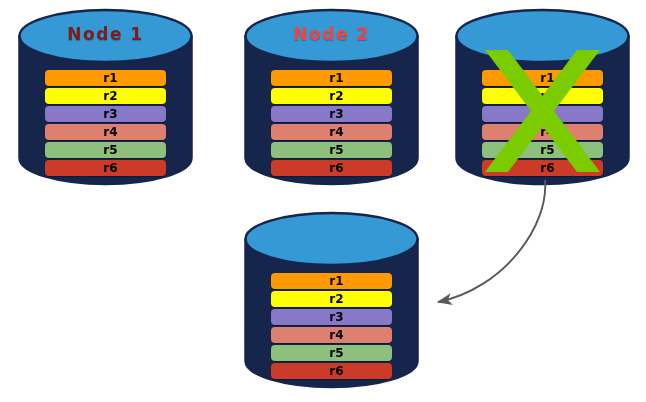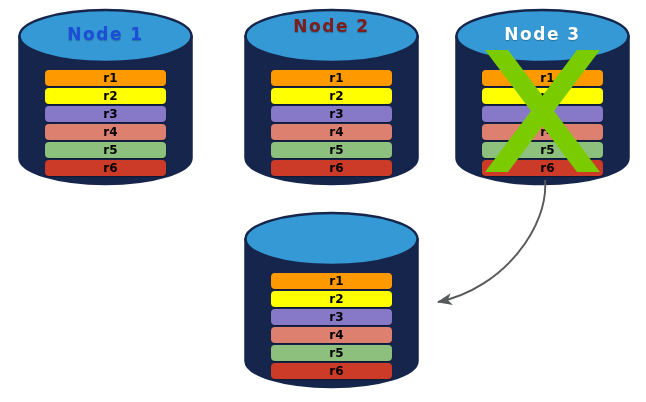--- a/index.html
+++ b/index.html
@@ -78,21 +78,21 @@
 <body>
 
 <div id="stage">
 
   <div id="nodes-root">
       <div class="node" style="left: 18px; top: 8px; width: 175px; height: 178px;">
         <svg class="node-svg" width="175" height="178" viewBox="0 0 175 178">
           <path d="M 1.5,28 L 1.5,150 A 86,26 0 0 0 173.5,150 L 173.5,28 Z" fill="#16254C" stroke="#16254C" stroke-width="2.5" stroke-linejoin="round"></path>
           <ellipse cx="87.5" cy="28" rx="86" ry="26" fill="#3499D4" stroke="#16254C" stroke-width="2.5"></ellipse>
         </svg>
-        <div class="node-title" style="top: 16px; font-size: 17px; color: #1d4ed8;">Node 1</div>
+        <div class="node-title" style="top: 16px; font-size: 17px; color: #7f1d1d;">Node 1</div>
         <div class="rows" style="top: 62px; padding-left: 27px; padding-right: 27px; box-sizing: border-box;">
           <div class="row-bar" style="background: rgb(255, 153, 0); height: 16px; margin-bottom: 2px; font-size: 12px; color: rgb(0, 0, 0);">
             <span>r1</span>
           </div>
           <div class="row-bar" style="background: rgb(255, 255, 0); height: 16px; margin-bottom: 2px; font-size: 12px; color: rgb(0, 0, 0);">
             <span>r2</span>
           </div>
           <div class="row-bar" style="background: rgb(136, 120, 200); height: 16px; margin-bottom: 2px; font-size: 12px; color: rgb(0, 0, 0);">
             <span>r3</span>
           </div>
@@ -105,21 +105,21 @@
           <div class="row-bar" style="background: rgb(204, 58, 40); height: 16px; margin-bottom: 0px; font-size: 12px; color: rgb(0, 0, 0);">
             <span>r6</span>
           </div>
         </div>
       </div>
       <div class="node" style="left: 244px; top: 8px; width: 175px; height: 178px;">
         <svg class="node-svg" width="175" height="178" viewBox="0 0 175 178">
           <path d="M 1.5,28 L 1.5,150 A 86,26 0 0 0 173.5,150 L 173.5,28 Z" fill="#16254C" stroke="#16254C" stroke-width="2.5" stroke-linejoin="round"></path>
           <ellipse cx="87.5" cy="28" rx="86" ry="26" fill="#3499D4" stroke="#16254C" stroke-width="2.5"></ellipse>
         </svg>
-        <div class="node-title" style="top: 8px; font-size: 17px; color: #7f1d1d;">Node 2</div>
+        <div class="node-title" style="top: 16px; font-size: 17px; color: #ef4444;">Node 2</div>
         <div class="rows" style="top: 62px; padding-left: 27px; padding-right: 27px; box-sizing: border-box;">
           <div class="row-bar" style="background: rgb(255, 153, 0); height: 16px; margin-bottom: 2px; font-size: 12px; color: rgb(0, 0, 0);">
             <span>r1</span>
           </div>
           <div class="row-bar" style="background: rgb(255, 255, 0); height: 16px; margin-bottom: 2px; font-size: 12px; color: rgb(0, 0, 0);">
             <span>r2</span>
           </div>
           <div class="row-bar" style="background: rgb(136, 120, 200); height: 16px; margin-bottom: 2px; font-size: 12px; color: rgb(0, 0, 0);">
             <span>r3</span>
           </div>
@@ -132,21 +132,20 @@
           <div class="row-bar" style="background: rgb(204, 58, 40); height: 16px; margin-bottom: 0px; font-size: 12px; color: rgb(0, 0, 0);">
             <span>r6</span>
           </div>
         </div>
       </div>
       <div class="node" style="left: 455px; top: 8px; width: 175px; height: 178px;">
         <svg class="node-svg" width="175" height="178" viewBox="0 0 175 178">
           <path d="M 1.5,28 L 1.5,150 A 86,26 0 0 0 173.5,150 L 173.5,28 Z" fill="#16254C" stroke="#16254C" stroke-width="2.5" stroke-linejoin="round"></path>
           <ellipse cx="87.5" cy="28" rx="86" ry="26" fill="#3499D4" stroke="#16254C" stroke-width="2.5"></ellipse>
         </svg>
-        <div class="node-title" style="top: 16px; font-size: 17px; color: rgb(255, 255, 255);">Node 3</div>
         <div class="rows" style="top: 62px; padding-left: 27px; padding-right: 27px; box-sizing: border-box;">
           <div class="row-bar" style="background: rgb(255, 153, 0); height: 16px; margin-bottom: 2px; font-size: 12px; color: rgb(0, 0, 0);">
             <span>r1</span>
           </div>
           <div class="row-bar" style="background: rgb(255, 255, 0); height: 16px; margin-bottom: 2px; font-size: 12px; color: rgb(0, 0, 0);">
             <span>r2</span>
           </div>
           <div class="row-bar" style="background: rgb(136, 120, 200); height: 16px; margin-bottom: 2px; font-size: 12px; color: rgb(0, 0, 0);">
             <span>r3</span>
           </div>

